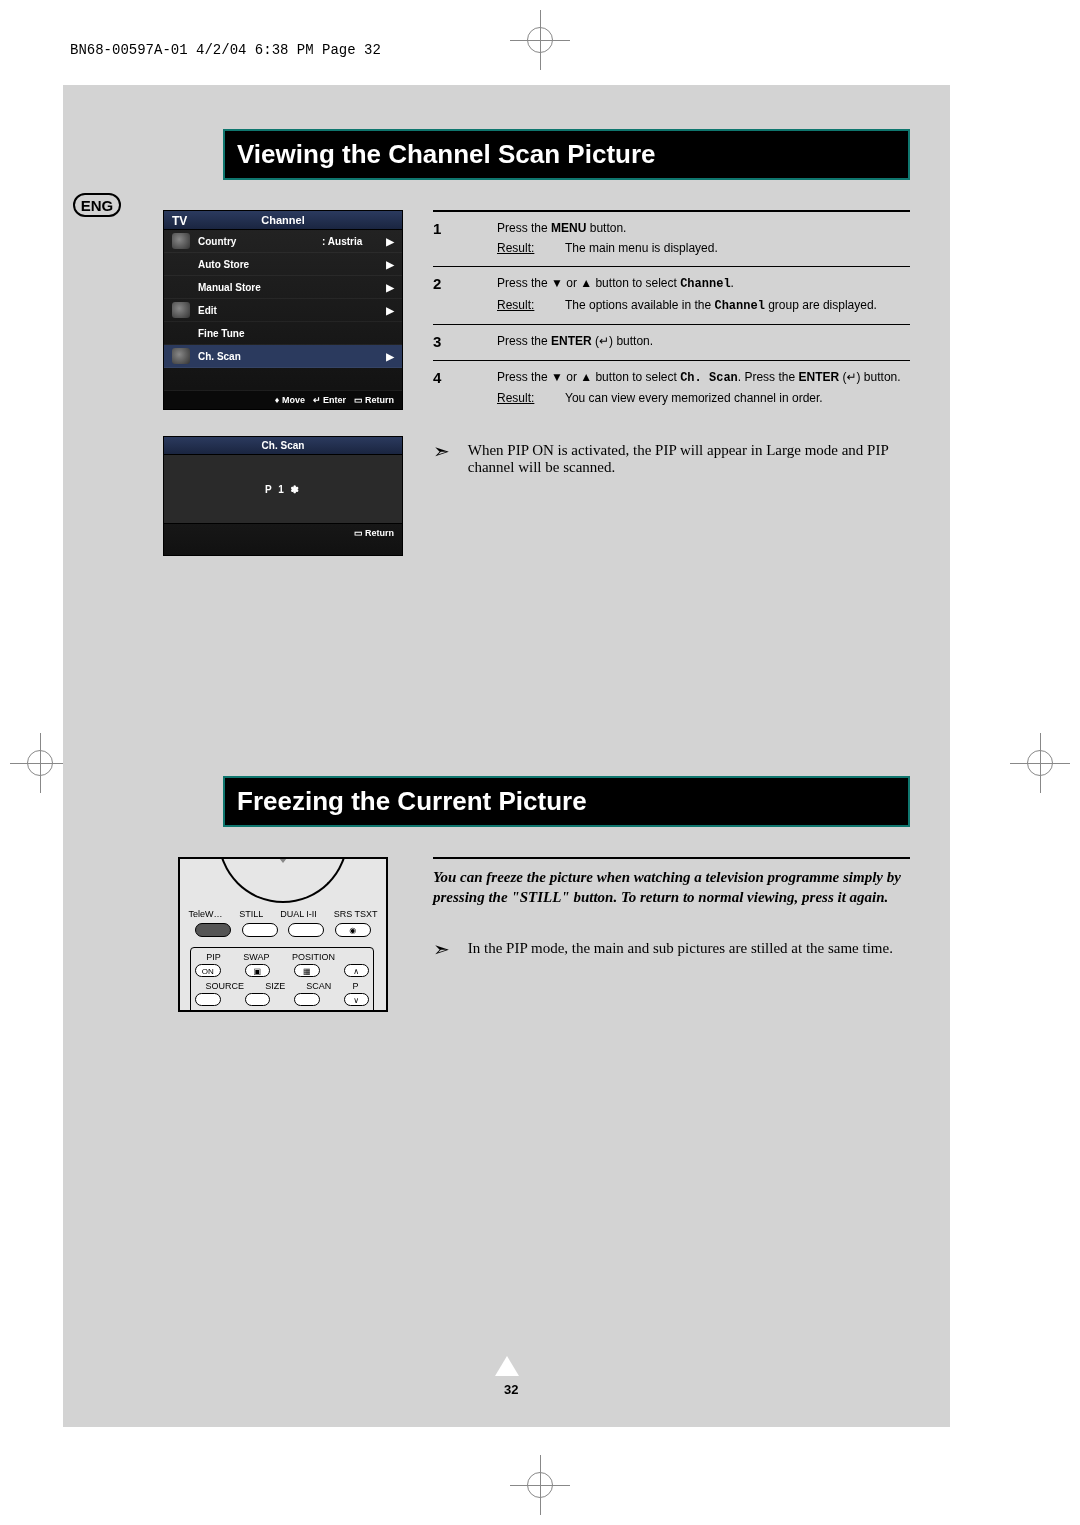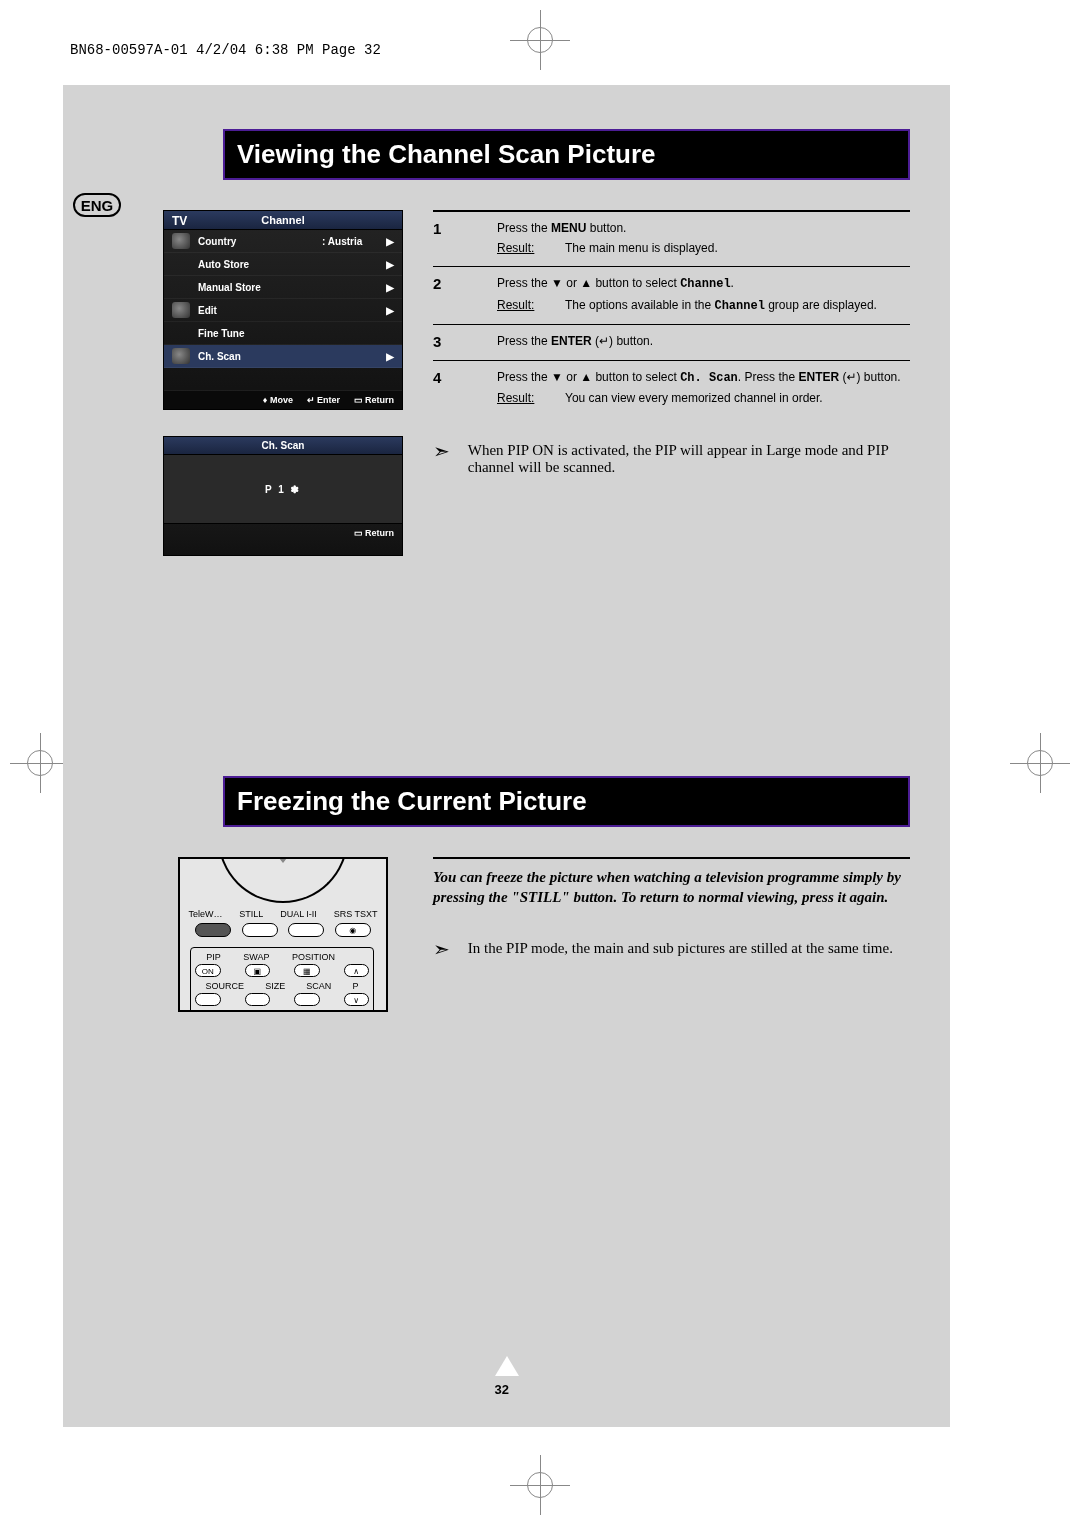--- a/index.html
+++ b/index.html
@@ -47,21 +47,21 @@
     position: absolute;
     left: 63px; top: 85px;
     width: 887px; height: 1342px;
     background: #d3d3d3;
   }
   
   .title-bar {
     background: #000; color: #fff;
     font-weight: bold; font-size: 26px;
     padding: 8px 12px;
-    border: 2px solid #4c1d95;
+    border: 2px solid #0f766e;
     margin: 0 40px 0 160px;
   }
   .title-bar.first { margin-top: 44px; }
   
   .eng-badge {
     position: absolute; left: 10px; top: 108px;
     width: 48px; height: 24px;
     border: 2px solid #000; border-radius: 16px;
     font-weight: bold; font-size: 15px;
     display: flex; align-items: center; justify-content: center;
@@ -103,21 +103,21 @@
     width: 18px; height: 16px; margin-right: 8px;
     background: radial-gradient(circle at 40% 40%, #888, #333);
     border-radius: 3px;
   }
   .osd-row.noicon .icon { visibility: hidden; }
   .osd-row .label { flex: 1; font-size: 10px; }
   .osd-row .val { font-size: 10px; margin-right: 24px; }
   .osd-row .tri { font-size: 10px; }
   .osd-row.hl { background: #2b3a5e; }
   .osd-foot {
-    display: flex; justify-content: flex-end; gap: 14px;
+    display: flex; justify-content: flex-end; gap: 8px;
     padding: 4px 8px; font-size: 9px;
     background: #0a0a0a;
   }
   .osd-foot span::before { margin-right: 3px; }
   
   .osd2 {
     margin-top: 26px; width: 240px; height: 120px;
     background: linear-gradient(#111,#222 20%,#111);
     color: #fff; font-size: 11px; font-weight: bold;
     border: 1px solid #000;
@@ -208,21 +208,21 @@
     display: flex; justify-content: space-around; margin-bottom: 4px; gap: 24px;
   }
   .remote .oval {
     width: 32px; height: 13px; border: 1.5px solid #000; border-radius: 7px;
     font-size: 8px; line-height: 13px; background: #fff;
   }
   
   .page-num {
     position: absolute; left: 50%; bottom: 30px;
     transform: translateX(-50%);
-    font-weight: bold; font-size: 13px;
+    font-weight: bold; font-size: 13px; text-align: right;
   }
   .page-num .tri-up {
     display: block; margin: 0 auto 6px auto;
     width: 0; height: 0;
     border-left: 12px solid transparent;
     border-right: 12px solid transparent;
     border-bottom: 20px solid #fff;
   }
 </style>
 </head>

